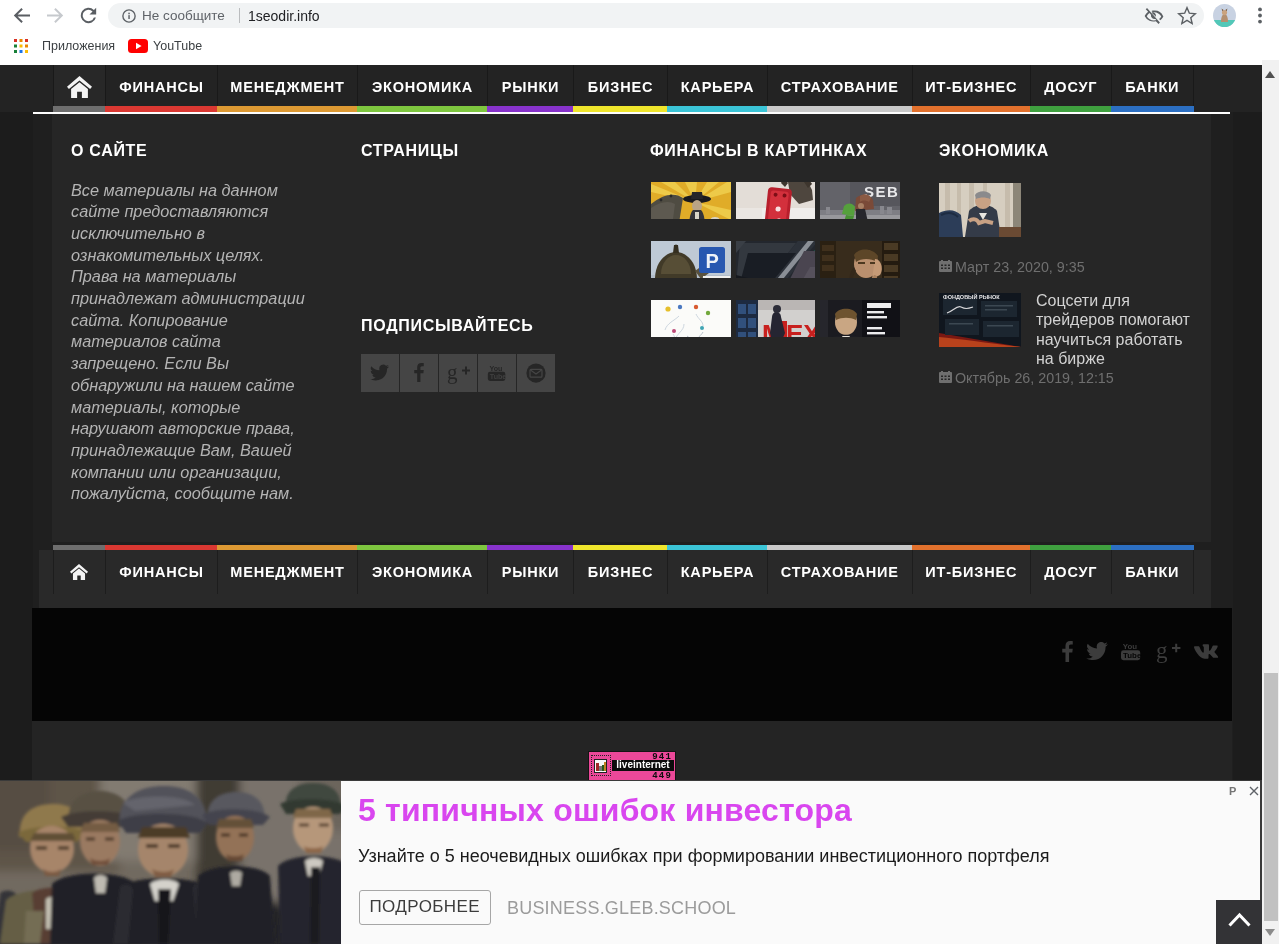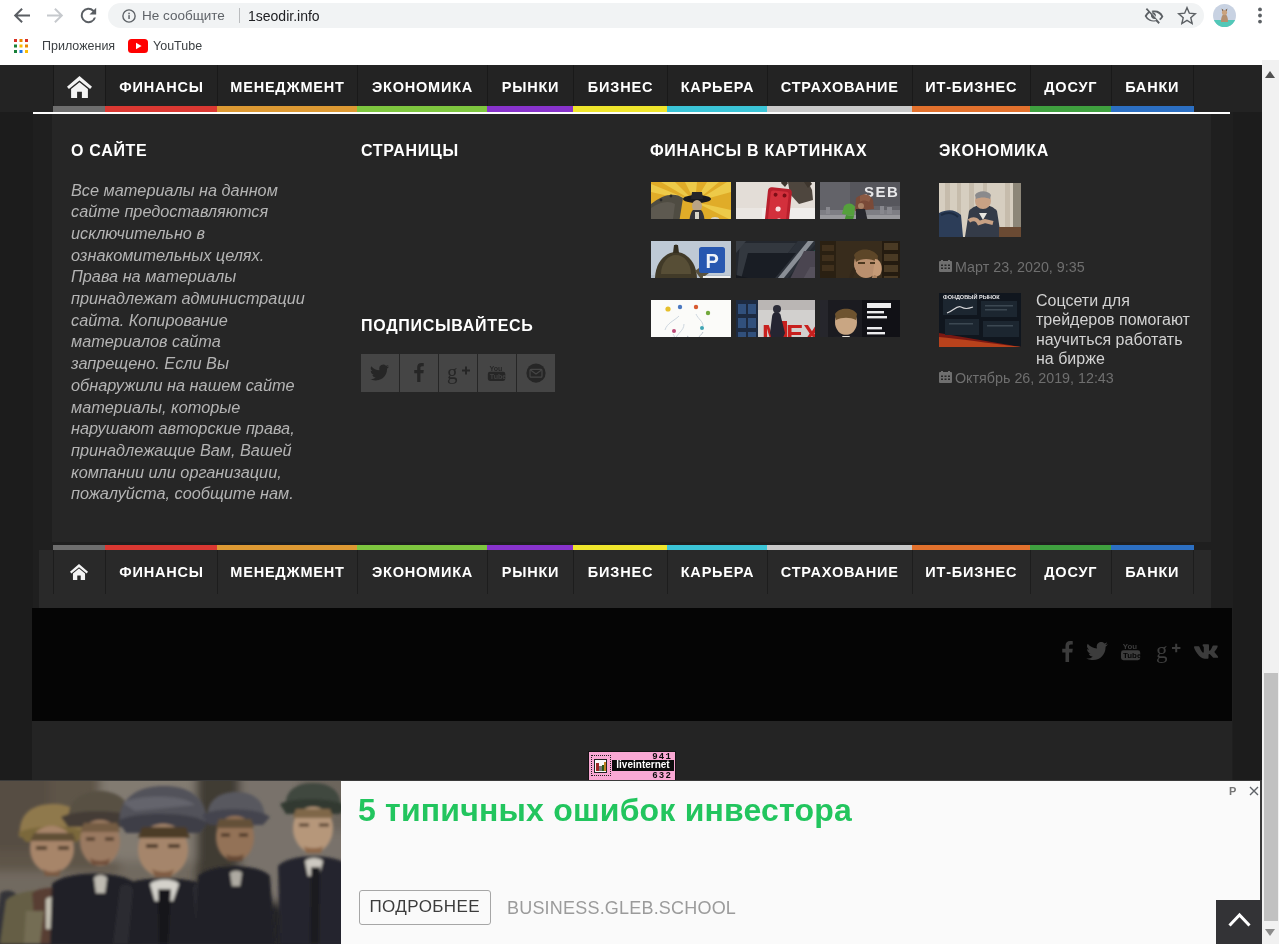--- a/index.html
+++ b/index.html
@@ -28,21 +28,21 @@
 .dt{position:absolute;left:955px;font-size:14.3px;color:#6f6f6f;white-space:nowrap}
 #navbot{position:absolute;left:39px;top:489.8px;width:1172px;height:57.9px;background:#292929}
 .nib{position:absolute;top:489.8px;height:44.2px;display:flex;align-items:center;justify-content:center;color:#fff;font-weight:bold;font-size:14.5px;letter-spacing:.8px;border-left:1px solid #1d1d1d}
 .strb{position:absolute;top:485px;height:4.8px}
 #blackbar{position:absolute;left:32px;top:547.7px;width:1200px;height:112.9px;background:#050505}
 #botarea{position:absolute;left:32px;top:660.6px;width:1200px;height:120.4px;background:#242424}
 
 #ad{position:absolute;left:0;top:721px;width:1262px;height:163px;background:#fafafa}
 #adline{position:absolute;left:0;top:720px;width:1262px;height:1.6px;background:#3a3a3a}
 #adredge{position:absolute;left:1259.6px;top:721px;width:2.4px;height:163px;background:#3a3a3a}
-#adh{position:absolute;left:358px;top:732px;font-size:32px;font-weight:bold;color:#22c55e;letter-spacing:.2px}
+#adh{position:absolute;left:358px;top:732px;font-size:32px;font-weight:bold;color:#d946ef;letter-spacing:.2px}
 #adsub{position:absolute;left:358px;top:786px;font-size:18px;color:#1b1b1b}
 #adbtn{position:absolute;left:358.5px;top:830px;width:132.5px;height:34.5px;border:1.6px solid #a6a6a6;border-radius:3px;color:#3c3c3c;font-size:17px;display:flex;align-items:center;justify-content:center;letter-spacing:.4px}
 #adurl{position:absolute;left:507px;top:838px;font-size:18px;color:#9b9b9b;letter-spacing:.2px}
 #totop{position:absolute;left:1216px;top:839.6px;width:46px;height:44.4px;background:#333336}
 
 #sbar{position:absolute;left:1262px;top:60px;width:17px;height:884px;background:#f1f1f1}
 #sthumb{position:absolute;left:1.5px;top:613px;width:14px;height:248px;background:#c1c1c1}
 .sarrow{position:absolute;left:3.2px;width:0;height:0;border-left:5.3px solid transparent;border-right:5.3px solid transparent}
 </style></head>
 <body>
@@ -449,21 +449,21 @@
       <rect x="9" y="0" width="2" height="3" fill="#6f6f6f"></rect>
       <g fill="#262626">
         <rect x="2" y="4.5" width="2" height="1.5"></rect>
         <rect x="5.5" y="4.5" width="2" height="1.5"></rect>
         <rect x="9" y="4.5" width="2" height="1.5"></rect>
         <rect x="2" y="7.5" width="2" height="1.5"></rect>
         <rect x="5.5" y="7.5" width="2" height="1.5"></rect>
         <rect x="9" y="7.5" width="2" height="1.5"></rect>
       </g>
     </svg>
-  <div class="dt" style="top:309.5px">Октябрь 26, 2019, 12:43</div>
+  <div class="dt" style="top:309.5px">Октябрь 26, 2019, 12:15</div>
   <div id="navbot"></div>
   <div class="nib" style="left:52.8px;width:52.2px">
       <svg width="18" height="16" viewBox="0 0 25 22">
         <g fill="#f4f4f4">
           <path d="M12.5 0 0 10.8l1.9 2.3 10.6-8.6 10.6 8.6 1.9-2.3z"></path>
           <path d="M12.5 6.2 4.1 13v9h6v-6.2h4.8V22h6v-9z"></path>
         </g>
       </svg>
     </div>
   <div class="nib" style="left:105px;width:112px">ФИНАНСЫ</div>
@@ -504,31 +504,31 @@
       </svg>
    <svg width="26" height="24" viewBox="0 0 26 24">
         <text x="1" y="19" font-size="23" font-family="Liberation Serif" fill="#3c3c3c">g</text>
         <path d="M17 8h3.2V4.8h2V8h3.2v2h-3.2v3.2h-2V10H17z" fill="#3c3c3c"></path>
       </svg>
    <svg width="25" height="15" viewBox="0 0 26 15">
         <path d="M14.2 15c.6 0 .9-.4.9-1.1V11c0-.6.3-.9.8-.9s1.2.5 2.2 1.7c1.5 1.9 1.8 2.2 2.9 2.2h3.3c.7 0 1-.3.7-1-.3-.8-1.5-2.3-3-3.9-.8-.9-.9-1.1-.2-2 .5-.7 2.1-2.9 2.7-4.4.4-1 .1-1.5-.9-1.5h-3.1c-.9 0-1.1.3-1.4 1-.8 2-2.3 4.5-3 4.5-.4 0-.5-.4-.5-1.3V1.6c0-1.1-.3-1.6-1.2-1.6H9.9c-.6 0-1 .4-1 .9 0 .9 1.3.7 1.3 2.5v3.9c0 1-.1 1.4-.6 1.4C8.5 8.7 7 6 6 3.3c-.4-1-.7-1.3-1.6-1.3H1.1C.3 2 0 2.3 0 2.8c0 .9 1.1 4 3.6 7C5.7 12.8 8.3 15 11 15z" fill="#3c3c3c"></path>
       </svg>
   </div>
   <div id="botarea"></div>
-  <div class="abs" style="left:588px;top:691px;width:88px;height:30px;background:#f9a8d4;border:1.6px solid #141414;font-family:'Liberation Mono',monospace">
+  <div class="abs" style="left:588px;top:691px;width:88px;height:30px;background:#ec4899;border:1.6px solid #141414;font-family:'Liberation Mono',monospace">
     <div class="abs" style="left:1.5px;top:3px;width:20px;height:21px;border:1px dotted #222"></div>
     <div class="abs" style="left:4.5px;top:7px;width:13.5px;height:14px;background:#f8f8f8;border:1px solid #222">
       <div class="abs" style="left:1.8px;top:2.6px;width:2.6px;height:8px;background:#a02828"></div>
       <div class="abs" style="left:4.6px;top:6px;width:2.6px;height:4.5px;background:#777"></div>
       <div class="abs" style="left:7.2px;top:4.6px;width:2.4px;height:6px;background:#2a5a1a"></div>
       <div class="abs" style="left:9.6px;top:2.2px;width:2.2px;height:8.4px;background:#c08020"></div>
     </div>
     <div class="abs" style="left:23px;top:8px;width:62px;height:10.5px;background:#0c0c0c;color:#fff;font-size:10px;font-weight:bold;text-align:center;line-height:10px;font-family:'Liberation Sans',sans-serif">liveinternet</div>
     <div class="abs" style="right:3px;top:-0.5px;color:#0c0c0c;font-size:9px;font-weight:bold;letter-spacing:1.2px">941</div>
-    <div class="abs" style="right:3px;bottom:-0.5px;color:#0c0c0c;font-size:9px;font-weight:bold;letter-spacing:1.2px">632</div>
+    <div class="abs" style="right:3px;bottom:-0.5px;color:#0c0c0c;font-size:9px;font-weight:bold;letter-spacing:1.2px">449</div>
   </div>
   <div id="adline"></div>
   <div id="ad"></div>
   <div class="abs" style="left:0;top:721px;width:341px;height:163px;overflow:hidden">
       <svg width="341" height="163" viewBox="0 0 341 163">
     <defs>
       <filter id="b5" x="-20%" y="-20%" width="140%" height="140%">
             <feGaussianBlur stdDeviation="5"></feGaussianBlur>
           </filter>
       <filter id="b2" x="-20%" y="-20%" width="140%" height="140%">
@@ -594,20 +594,21 @@
     <path d="M299 44h10M319 44h10" stroke="#5a4230" stroke-width="3.2"></path>
     <path d="M304 65c4 3 15 3 19 0l-2 7h-15z" fill="#9a7050"></path>
     <path d="M278 85c11-13 60-13 70 0l-4 78h-64z" fill="#282830"></path>
     <path d="M305 80c4-4 14-4 18 0l-4 15h-11z" fill="#dfdbd3"></path>
     <path d="M311 86h9l-1 77h-9z" fill="#1a1a20"></path>
     </g>
     <rect width="341" height="163" fill="#1a140e" opacity="0.09"></rect>
   </svg>
     </div>
   <div id="adh">5 типичных ошибок инвестора</div>
+  <div id="adsub">Узнайте о 5 неочевидных ошибках при формировании инвестиционного портфеля</div>
   <div id="adbtn">ПОДРОБНЕЕ</div>
   <div id="adurl">BUSINESS.GLEB.SCHOOL</div>
   <div class="abs" style="left:1229px;top:725px;font-size:11px;color:#757575;font-weight:bold">Р</div>
   <svg class="abs" style="left:1249px;top:726px" width="10" height="10" viewBox="0 0 10 10">
       <path d="M1 1l8 8M9 1l-8 8" stroke="#5f6368" stroke-width="1.4"></path>
     </svg>
   <div id="adredge"></div>
   <div id="totop">
       <svg style="margin:12px auto 0" width="25" height="16" viewBox="0 0 25 16">
         <path d="M2.5 13.5 12.5 3l10 10.5" fill="none" stroke="#fff" stroke-width="3"></path>

